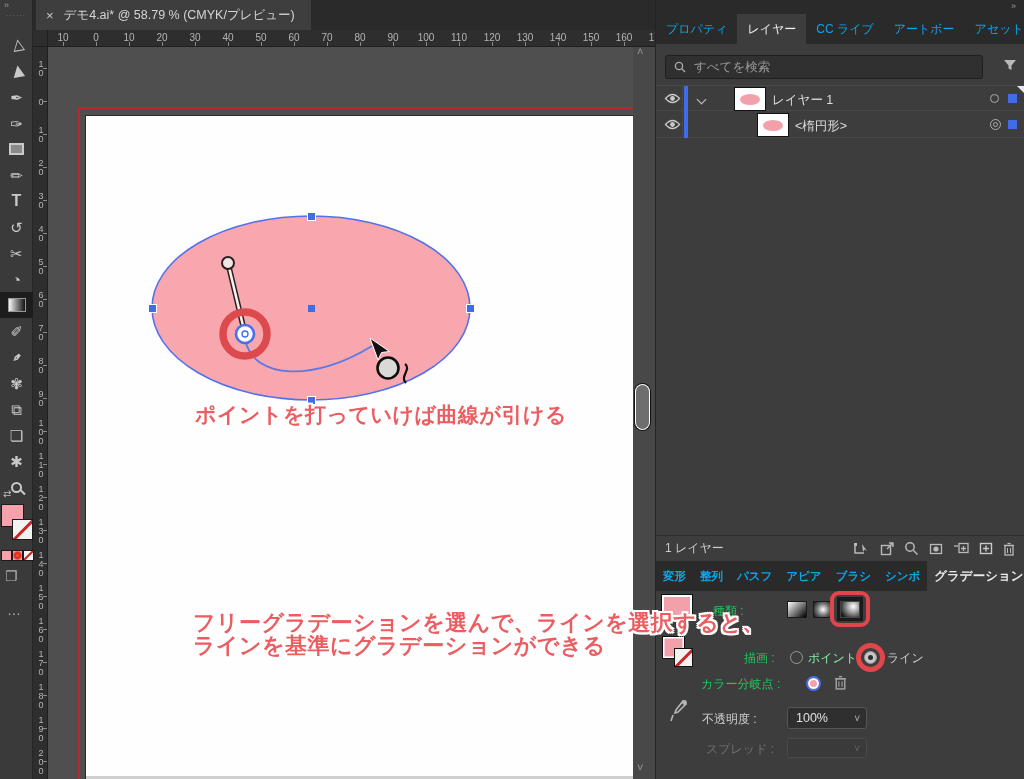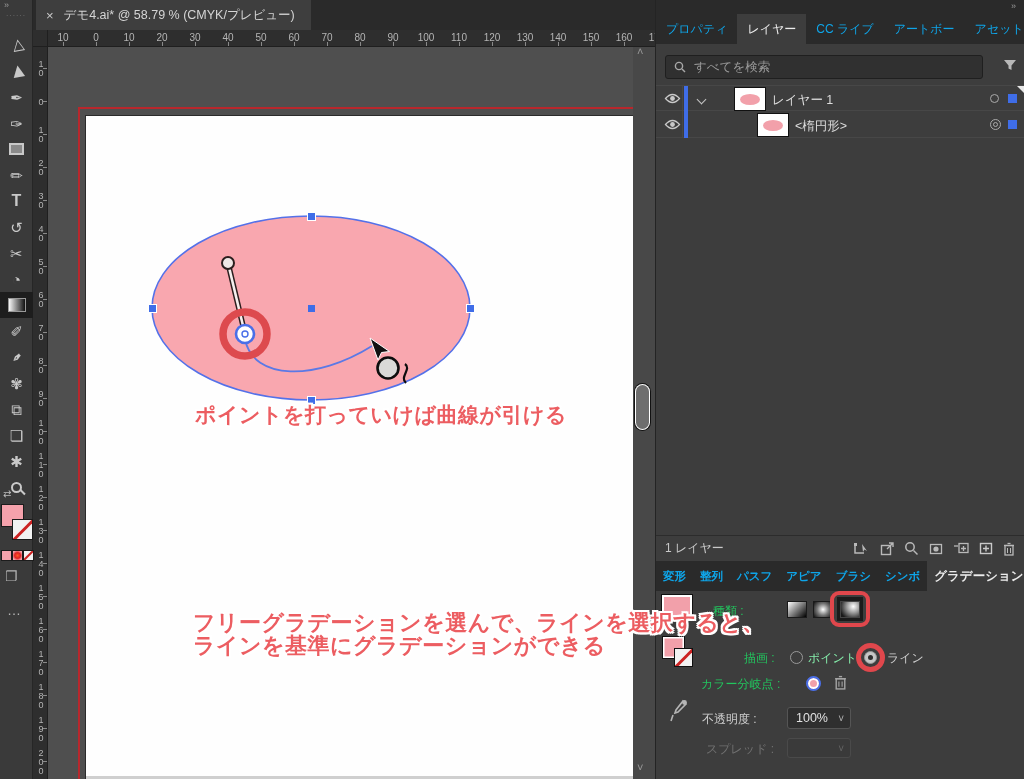--- a/index.html
+++ b/index.html
@@ -127,21 +127,21 @@
   #radio-line{left:208px;background:#c6c6c6;display:flex;align-items:center;justify-content:center;}
   #radio-line .dot{width:5px;height:5px;background:#2e2e2e;border-radius:50%;}
   #radio-red-ring{position:absolute;left:200px;top:52px;width:29px;height:29px;border:5px solid #e0474c;border-radius:50%;}
   #point-label{left:152px;top:59px;color:#86efac;}
   #line-label{left:231px;top:59px;color:#cfcfcf;}
   #stops-label{left:45px;top:85px;}
   #stop-icon{position:absolute;left:150px;top:85px;width:15px;height:15px;border-radius:50%;border:2.2px solid #4a6fe8;background:#f2a0aa;box-shadow:inset 0 0 0 2px #fff;}
   #stop-trash{position:absolute;left:178px;top:84px;}
   #eyedropper{position:absolute;left:12px;top:108px;}
   #opacity-label{left:46px;top:120px;}
-  .selectbox{position:absolute;width:64px;height:22px;background:#2f2f2f;border:1px solid #555;border-radius:3px;display:flex;align-items:center;}
+  .selectbox{position:absolute;width:80px;height:22px;background:#2f2f2f;border:1px solid #555;border-radius:3px;display:flex;align-items:center;}
   #opacity-select{left:131px;top:116px;}
   #opacity-select .val{font-size:12.5px;color:#e0e0e0;margin-left:8px;}
   .selectbox .chev{margin-left:auto;margin-right:6px;color:#b5b5b5;font-size:10px;}
   #spread-label{left:50px;top:150px;}
   #spread-select{left:131px;top:147px;height:20px;background:#3a3a3a;border-color:#4a4a4a;}
   #spread-select .chev{color:#666;}
 </style>
 </head>
 <body>
 

